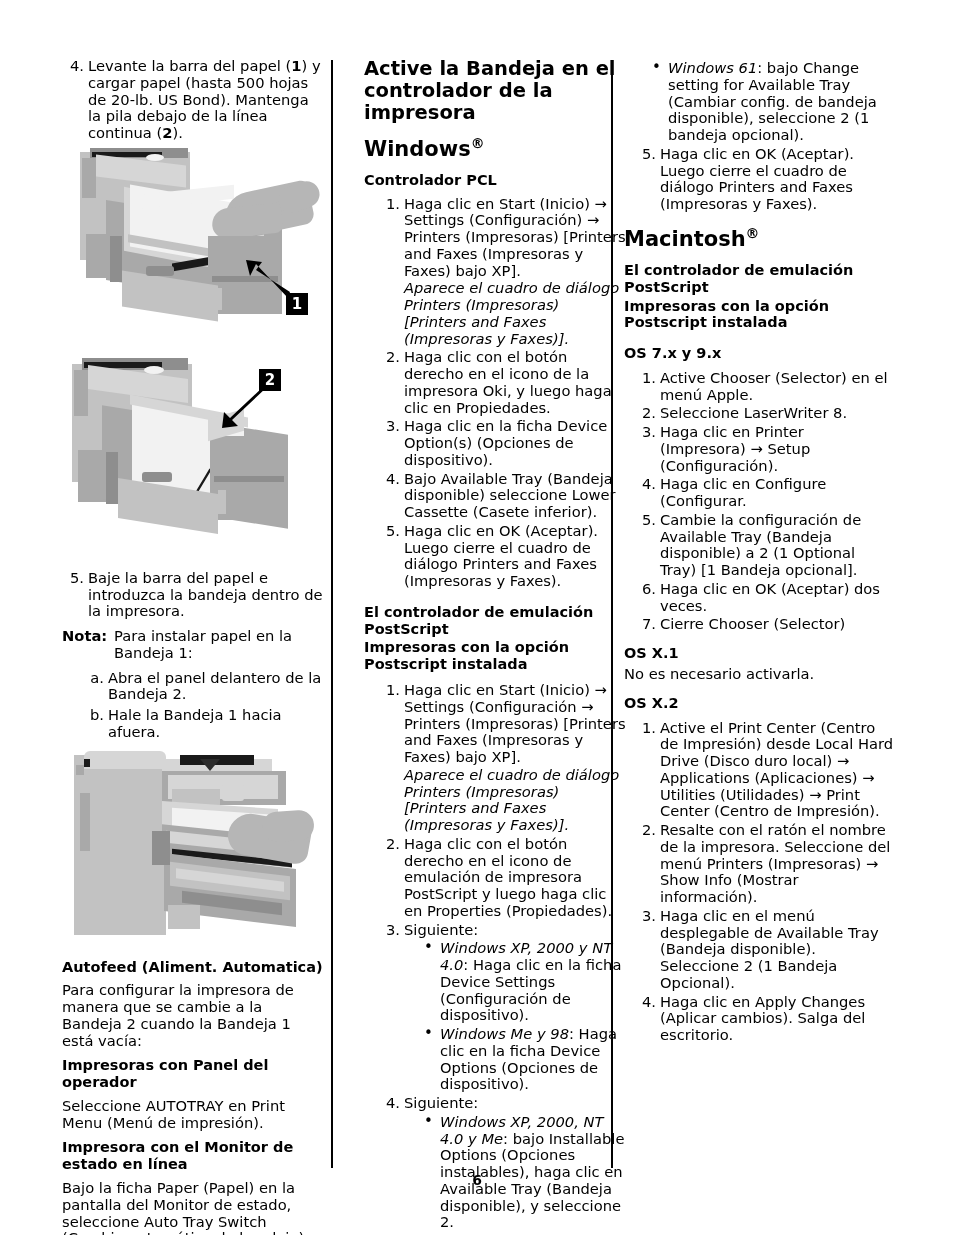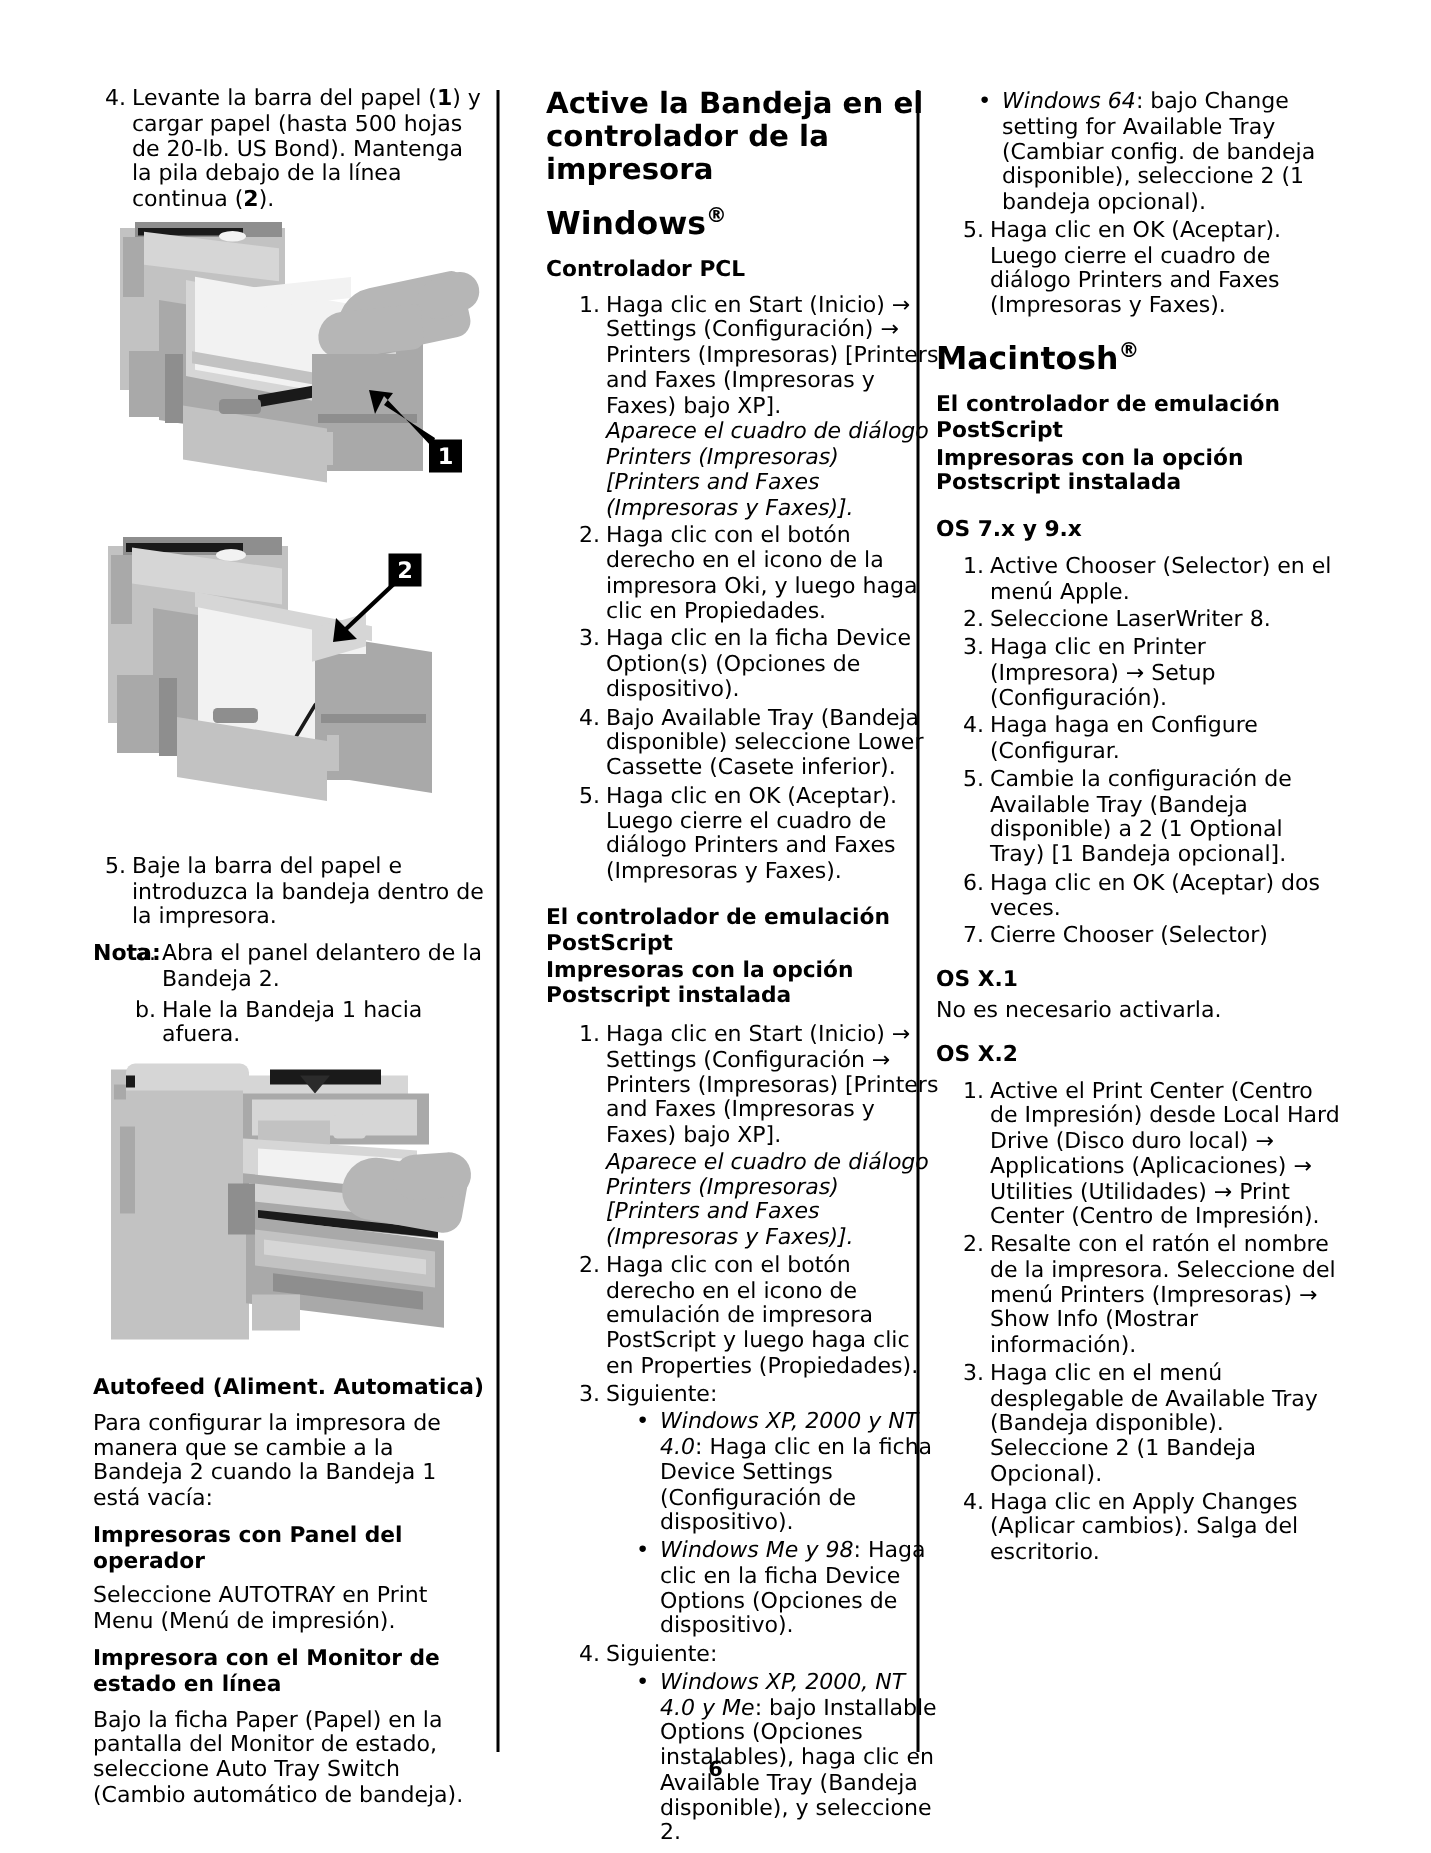--- a/index.html
+++ b/index.html
@@ -284,20 +284,21 @@
 
     <ol class="numlist" style="margin-top:12px;">
       <li>
         <span class="num">5.</span>
         <span>Baje la barra del papel e introduzca la bandeja dentro de la impresora.</span>
       </li>
     </ol>
 
     <div class="note-block">
       <span class="note-label">Nota:</span>
+      <span>Para instalar papel en la Bandeja 1:</span>
     </div>
 
     <ol class="letterlist">
       <li>
         <span class="num">a.</span>
         <span>Abra el panel delantero de la Bandeja 2.</span>
       </li>
       <li>
         <span class="num">b.</span>
         <span>Hale la Bandeja 1 hacia afuera.</span>
@@ -417,21 +418,21 @@
         </ul>
       </li>
     </ol>
   </div>
 
   <div class="col col-right">
 
     <ul class="bullist rc" style="margin-top:2px; margin-left:26px;">
       <li>
         <span class="bul">•</span>
-        <em>Windows 64</em><span>: bajo Change setting for Available Tray (Cambiar config. de bandeja disponible), seleccione 2 (1 bandeja opcional).</span>
+        <em>Windows 61</em><span>: bajo Change setting for Available Tray (Cambiar config. de bandeja disponible), seleccione 2 (1 bandeja opcional).</span>
       </li>
     </ul>
 
     <ol class="numlist indent2" style="margin-top:2px;">
       <li>
         <span class="num">5.</span>
         <span>Haga clic en OK (Aceptar). Luego cierre el cuadro de diálogo Printers and Faxes (Impresoras y Faxes).</span>
       </li>
     </ol>
 
@@ -450,21 +451,21 @@
       <li>
         <span class="num">2.</span>
         <span>Seleccione LaserWriter 8.</span>
       </li>
       <li>
         <span class="num">3.</span>
         <span>Haga clic en Printer (Impresora)  →  Setup (Configuración).</span>
       </li>
       <li>
         <span class="num">4.</span>
-        <span>Haga haga en Configure (Configurar.</span>
+        <span>Haga clic en Configure (Configurar.</span>
       </li>
       <li>
         <span class="num">5.</span>
         <span>Cambie la configuración de Available Tray (Bandeja disponible) a 2 (1 Optional Tray) [1 Bandeja opcional].</span>
       </li>
       <li>
         <span class="num">6.</span>
         <span>Haga clic en OK (Aceptar) dos veces.</span>
       </li>
       <li>

